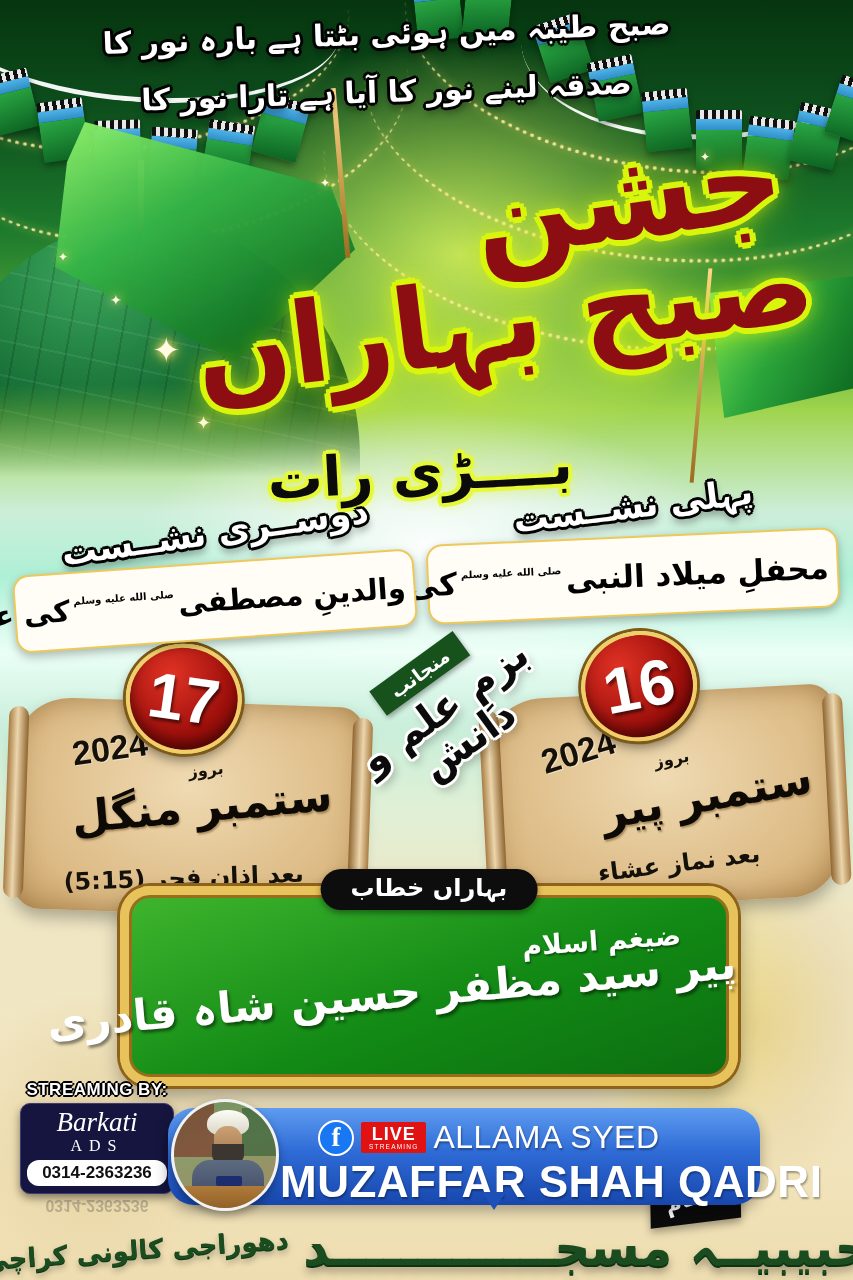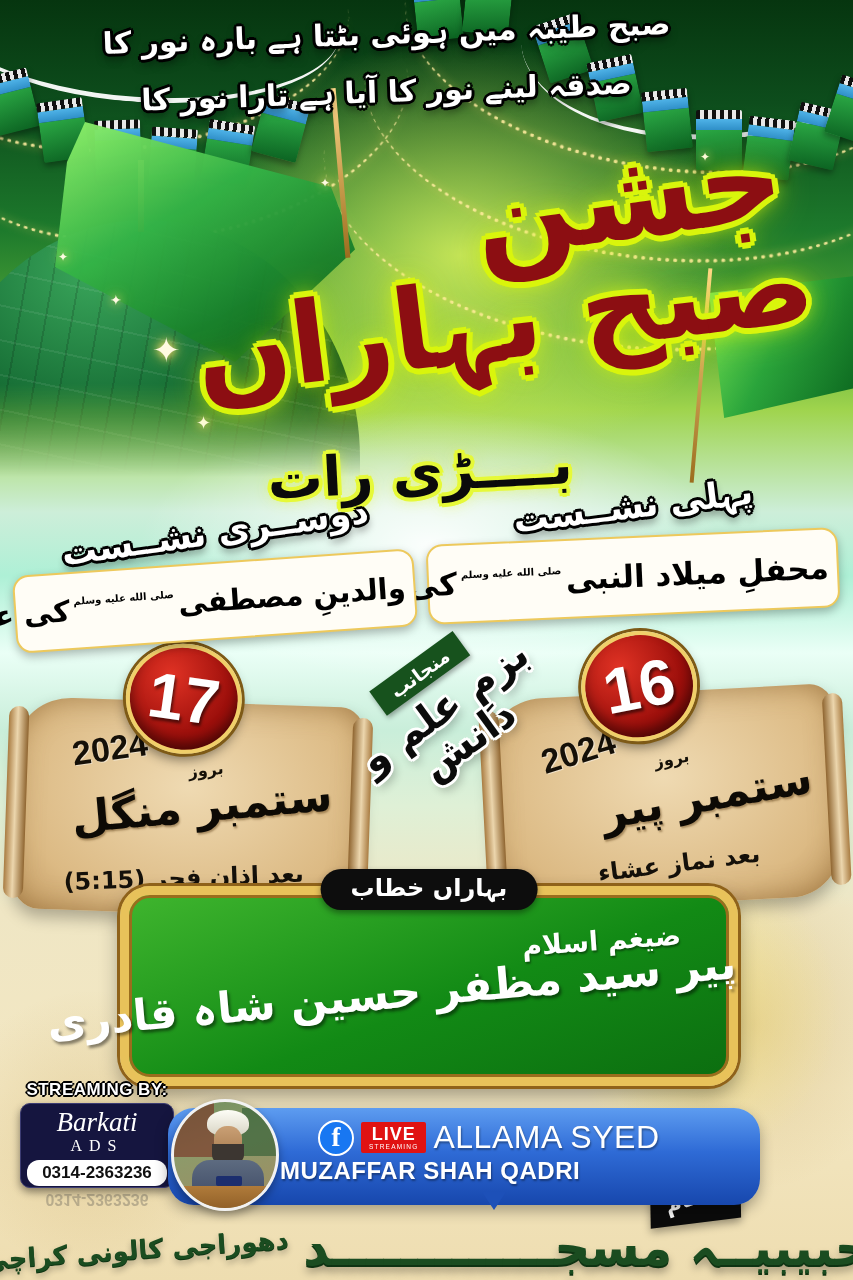--- a/index.html
+++ b/index.html
@@ -147,21 +147,21 @@
   .zaigham{position:absolute;top:30px;right:48px;color:#fff;font-family:var(--font-ur);direction:rtl;
     font-size:27px;font-weight:bold;transform:rotate(-4deg);text-shadow:1px 2px 2px rgba(0,0,0,.4);}
   .speaker-name{position:absolute;left:-8px;right:-8px;top:70px;text-align:center;color:#fff;font-family:var(--font-ur);direction:rtl;
     font-size:43px;font-weight:bold;white-space:nowrap;transform:rotate(-5deg);
     text-shadow:2px 3px 3px rgba(0,0,0,.45);}
 
   
   .designer{left:20px;top:1080px;width:154px;text-align:center;z-index:5;}
   .designed-by{font-size:17px;font-weight:bold;color:#fff;letter-spacing:.5px;
     text-shadow:-2px 0 #000,2px 0 #000,0 -2px #000,0 2px #000,-1px -1px #000,1px 1px #000;}
-  .brand-box{margin-top:3px;background:#15153f;border:1px solid #3c3c72;border-radius:10px;padding:5px 6px 1px;box-shadow:0 4px 8px rgba(0,0,0,.45);}
+  .brand-box{margin-top:3px;background:#15153f;border:1px solid #3c3c72;border-radius:10px;padding:5px 6px 7px;box-shadow:0 4px 8px rgba(0,0,0,.45);}
   .brand{font-family:"Liberation Serif",serif;font-style:italic;font-size:27px;color:#fff;line-height:1;}
   .brand-sub{font-family:"Liberation Serif",serif;font-size:16px;letter-spacing:7px;color:#fff;margin-top:1px;}
   .phone-pill{margin-top:5px;background:#fff;border-radius:12px;font-size:17px;font-weight:bold;color:#101010;padding:3px 0;}
   .phone-reflect{margin-top:2px;font-size:16px;font-weight:bold;color:#444;transform:scaleY(-1);opacity:.3;}
 
   
   .live-banner{left:168px;top:1108px;width:592px;height:97px;z-index:6;border-radius:26px;
     background:linear-gradient(180deg,#5d9cf0 0%,#2f6bd6 45%,#1747ad 100%);
     box-shadow:0 6px 14px rgba(0,0,0,.3);}
   .live-banner::after{content:"";position:absolute;bottom:-17px;left:53%;border:12px solid transparent;border-top:18px solid #1d50b8;}
@@ -175,21 +175,21 @@
   .p-body{position:absolute;left:18px;top:58px;width:72px;height:34px;border-radius:18px 18px 0 0;background:linear-gradient(#5d6b80,#44506a);}
   .p-desk{position:absolute;left:6px;top:84px;width:96px;height:28px;background:linear-gradient(#b07b3a,#8a5a24);}
   .p-book{position:absolute;left:42px;top:74px;width:26px;height:10px;background:#1c2e6e;border-radius:2px;}
   .fb-row{position:absolute;left:150px;top:11px;display:flex;align-items:center;gap:7px;}
   .fb-circle{width:36px;height:36px;border-radius:50%;background:#1877f2;border:2px solid #fff;color:#fff;
     display:flex;align-items:center;justify-content:center;font-family:"Liberation Serif",serif;font-weight:bold;font-size:27px;line-height:1;}
   .live-badge{background:#e01212;color:#fff;text-align:center;padding:3px 8px 2px;line-height:1;border-radius:2px;}
   .live-word{font-size:18px;font-weight:bold;letter-spacing:1px;}
   .streaming-word{font-size:6.5px;letter-spacing:1.2px;margin-top:1px;}
   .live-line1{font-size:32px;font-weight:normal;color:#fff;letter-spacing:.5px;text-shadow:1px 2px 2px rgba(0,0,0,.35);white-space:nowrap;}
-  .live-line2{position:absolute;left:112px;right:12px;top:49px;text-align:left;font-size:24px;font-weight:bold;color:#fff;
+  .live-line2{position:absolute;left:112px;right:12px;top:49px;text-align:left;font-size:44px;font-weight:bold;color:#fff;
     letter-spacing:.5px;text-shadow:1px 2px 2px rgba(0,0,0,.35);white-space:nowrap;}
 
   
   .venue-label{right:112px;top:1172px;background:#0b0b0b;color:#fff;padding:12px 14px 14px;z-index:4;
     font-family:var(--font-ur);direction:rtl;font-size:22px;font-weight:bold;transform:rotate(-7deg) skewX(-6deg);
     box-shadow:0 4px 8px rgba(0,0,0,.35);}
   .venue-label span{display:inline-block;transform:rotate(-12deg) skewX(6deg);}
   .masjid-row{left:4px;right:4px;bottom:8px;display:flex;direction:rtl;justify-content:center;align-items:flex-start;gap:14px;z-index:2;
     font-family:var(--font-ur);color:#1a4c20;}
   .masjid-name{font-size:50px;font-weight:bold;line-height:.95;white-space:nowrap;

